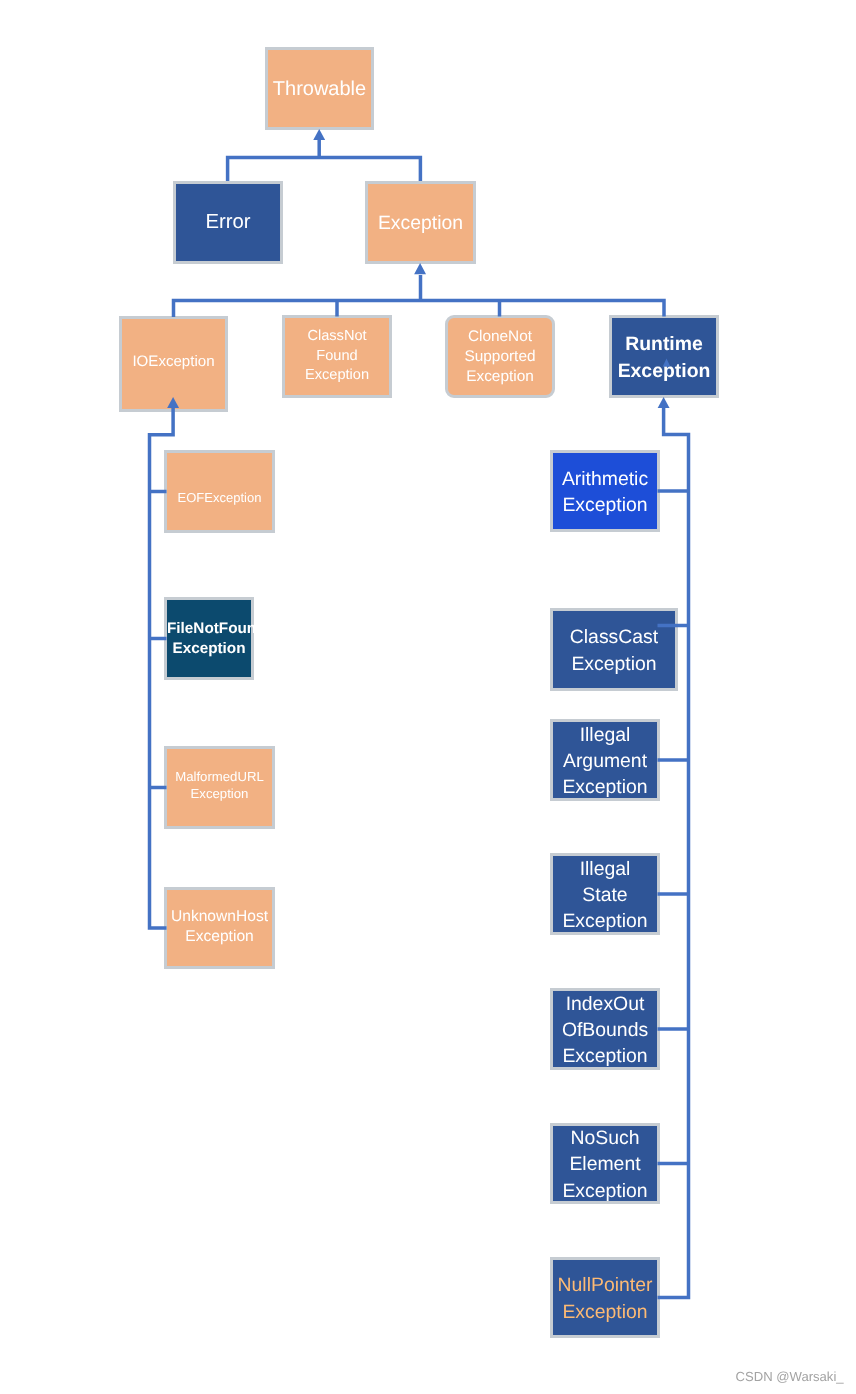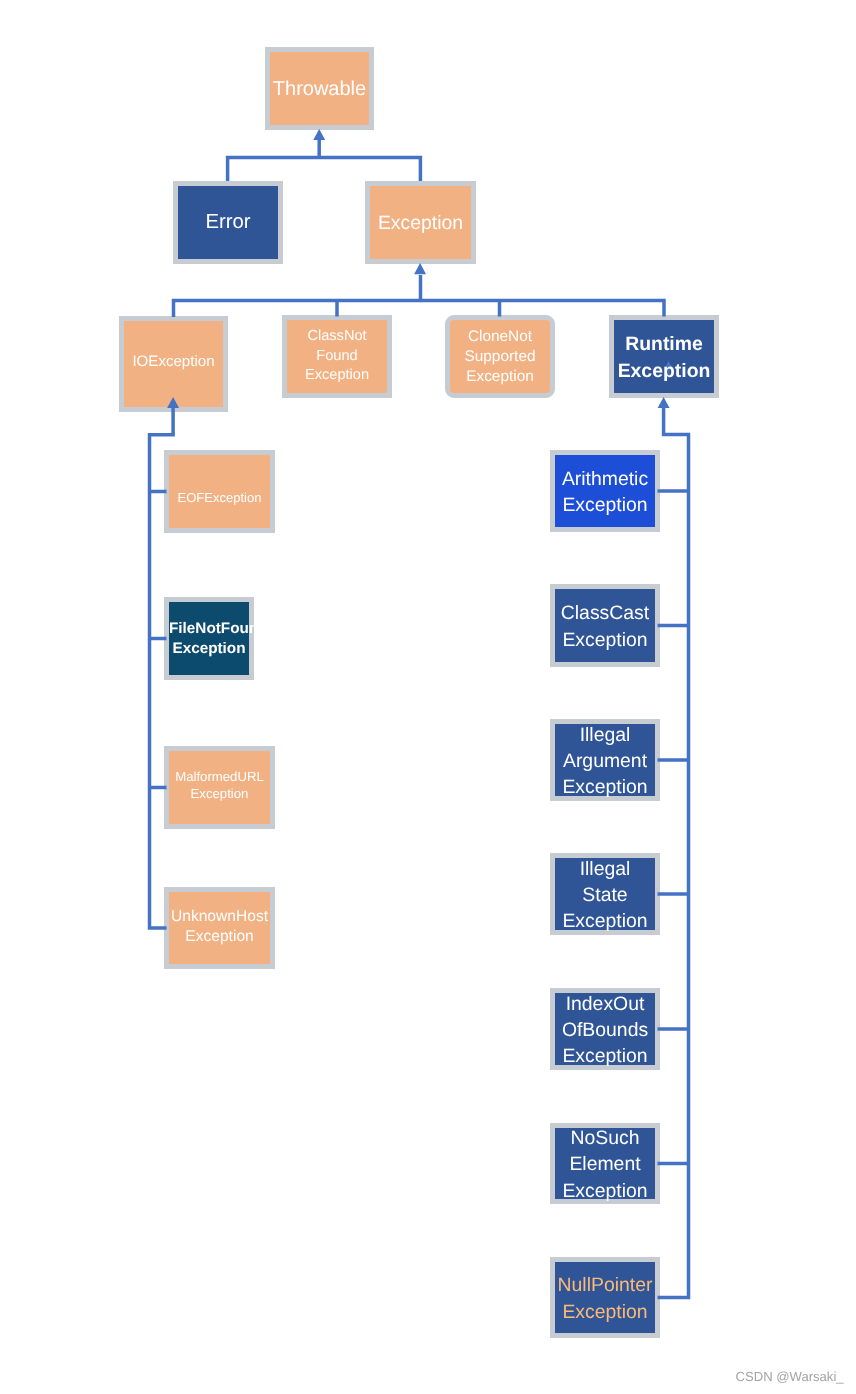--- a/index.html
+++ b/index.html
@@ -3,21 +3,21 @@
 <meta charset="utf-8">
 <title>Java Exception Hierarchy Diagram</title>
 <style>
   html,body{margin:0;padding:0;background:#ffffff;}
   body{width:856px;height:1394px;position:relative;overflow:hidden;
        font-family:"Liberation Sans",sans-serif;
        -webkit-font-smoothing:antialiased;text-rendering:geometricPrecision;}
   #diagram{position:absolute;left:0;top:0;width:856px;height:1394px;}
   .node{position:absolute;box-sizing:border-box;display:flex;align-items:center;
         justify-content:center;text-align:center;color:#ffffff;z-index:3;
-        border:5px solid #a21caf;}
+        border:3px solid #a21caf;}
   .node .label{position:relative;z-index:3;display:block;width:100%;}
   .node .label .ln{display:block;}
   .node .inner-arrow{position:absolute;z-index:1;left:0;top:0;}
   svg#links{position:absolute;left:0;top:0;width:856px;height:1394px;z-index:4;pointer-events:none;}
   #watermark{position:absolute;left:735.5px;top:1369.4px;color:#a3a3a3;
              font-size:13.1px;letter-spacing:0;white-space:nowrap;z-index:5;}
 </style>
 </head>
 <body>
 
@@ -112,21 +112,21 @@
           <span class="ln">UnknownHost</span>
           <span class="ln">Exception</span>
         </span>
       </div>
       <div class="node" style="left: 550px; top: 450px; width: 110px; height: 82px; background: #1d4ed8; border-color: rgb(198, 204, 210); color: rgb(255, 255, 255);">
         <span class="label" style="font-size: 19.4px; line-height: 26.1px; transform: translateY(1.2px);">
           <span class="ln">Arithmetic</span>
           <span class="ln">Exception</span>
         </span>
       </div>
-      <div class="node" style="left: 550px; top: 584px; width: 110px; height: 83px; background: rgb(47, 85, 151); border-color: rgb(198, 204, 210); color: rgb(255, 255, 255);">
+      <div class="node" style="left: 550px; top: 608px; width: 128px; height: 83px; background: rgb(47, 85, 151); border-color: rgb(198, 204, 210); color: rgb(255, 255, 255);">
         <span class="label" style="font-size: 19.4px; line-height: 26.1px; transform: translateY(1.2px);">
           <span class="ln">ClassCast</span>
           <span class="ln">Exception</span>
         </span>
       </div>
       <div class="node" style="left: 550px; top: 719px; width: 110px; height: 82px; background: rgb(47, 85, 151); border-color: rgb(198, 204, 210); color: rgb(255, 255, 255);">
         <span class="label" style="font-size: 19.4px; line-height: 26.1px; transform: translateY(1.2px);">
           <span class="ln">Illegal</span>
           <span class="ln">Argument</span>
           <span class="ln">Exception</span>

